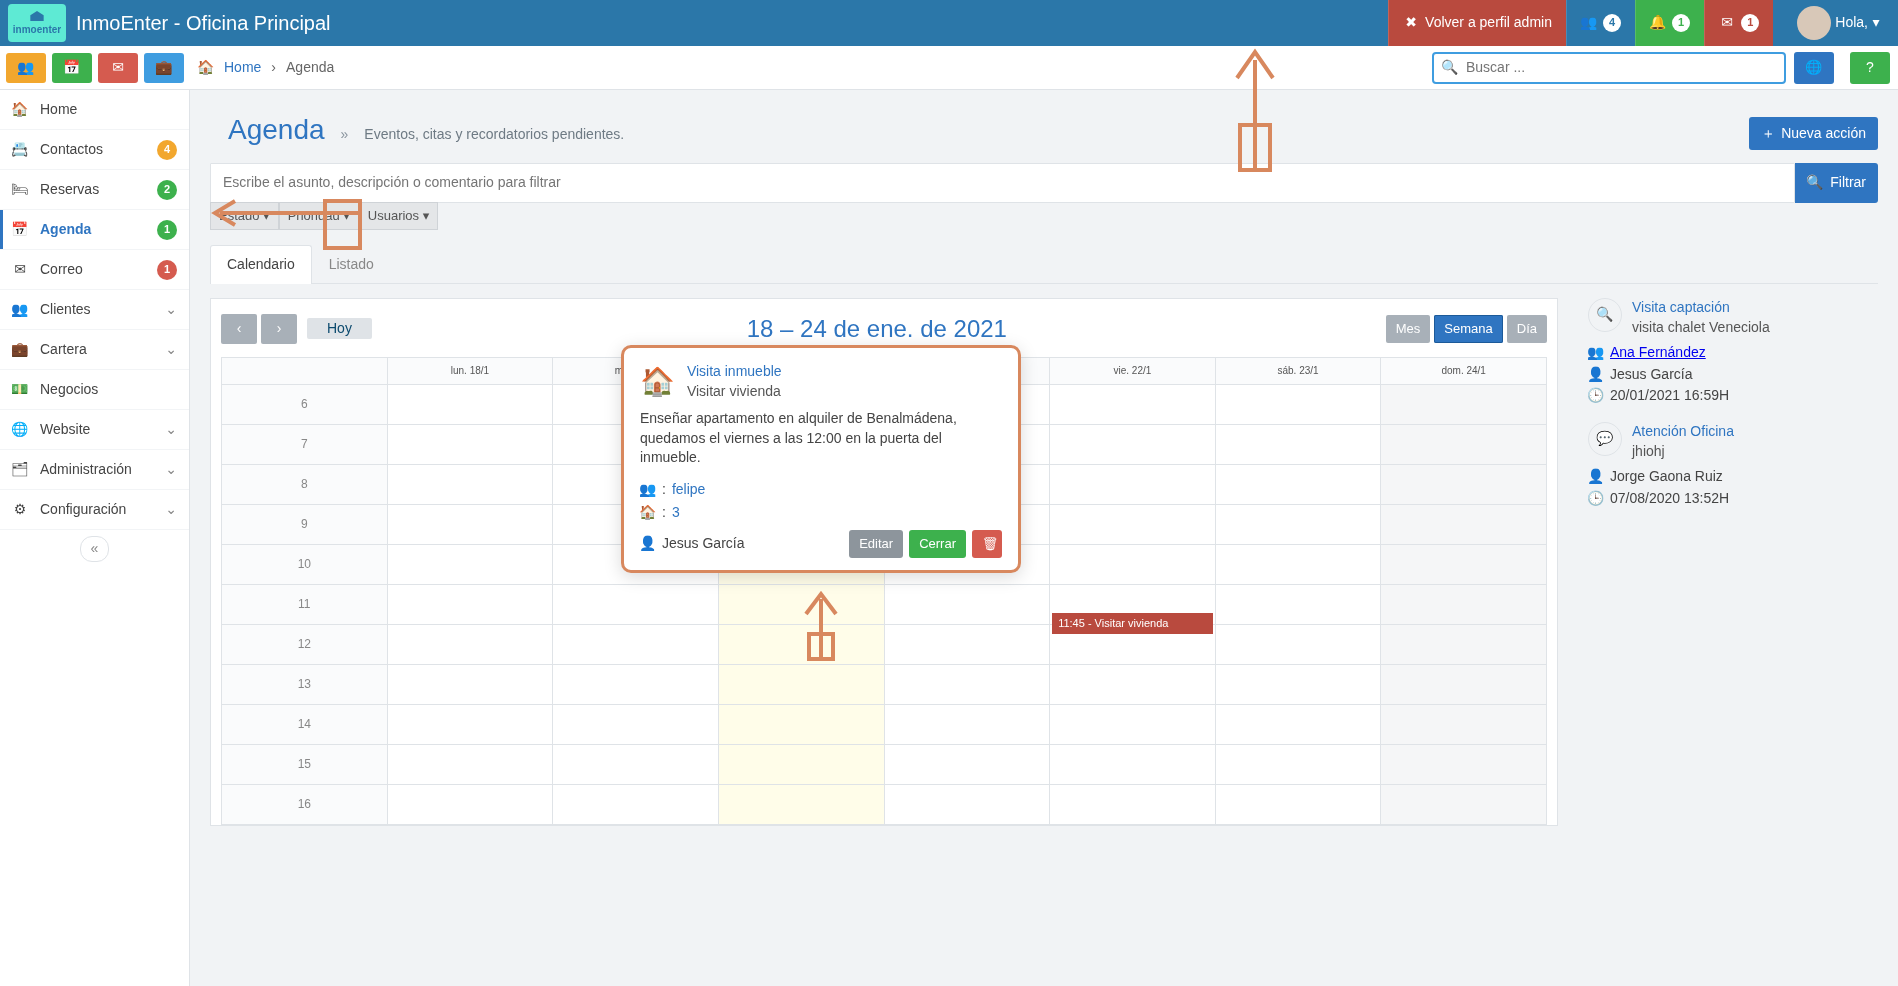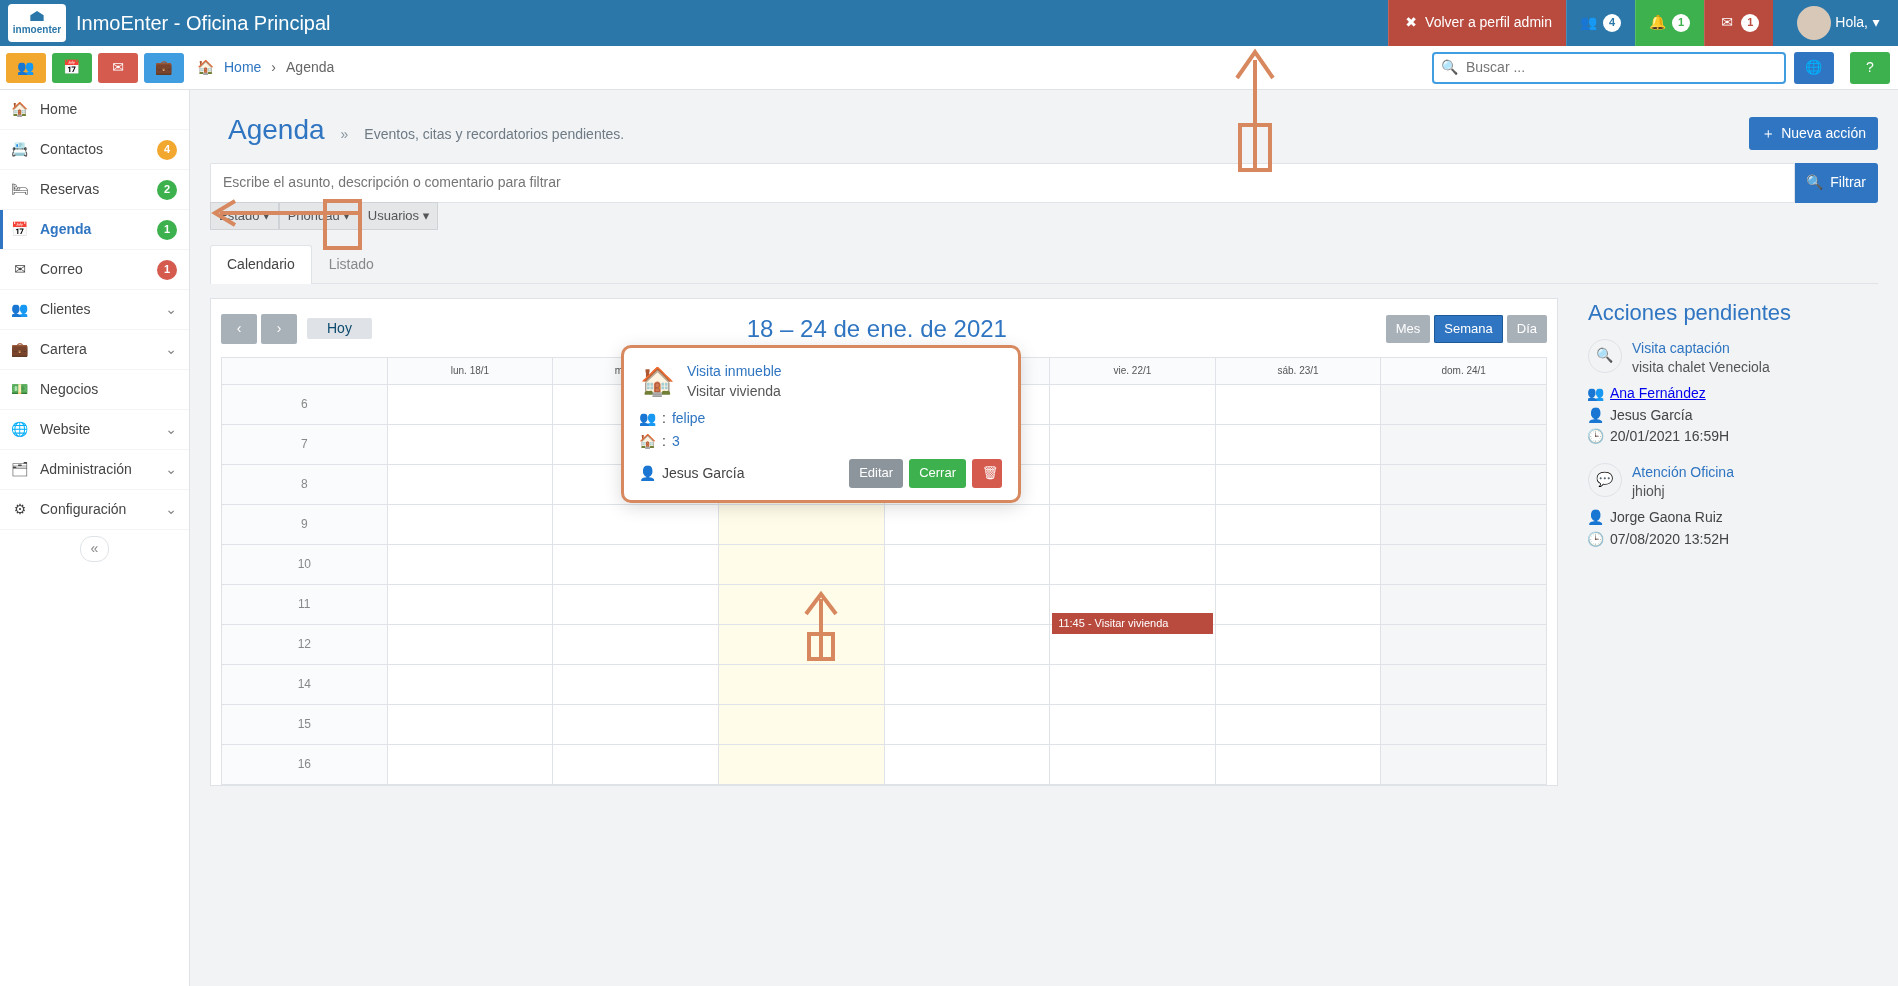--- a/index.html
+++ b/index.html
@@ -3,21 +3,21 @@
 <meta charset="utf-8">
 <style>
   :root{
     --blue:#2b77a9; --blue-d:#246696; --red:#b94a3e; --green:#3db14d;
     --bg:#f1f3f5; --line:#dfe3e7; --text:#444; --muted:#8a949e; --primary:#2f75c1;
   }
   *{box-sizing:border-box;}
   body{margin:0;font:14px/1.4 "Segoe UI",Arial,sans-serif;color:var(--text);background:var(--bg);}
   
   .topbar{display:flex;align-items:stretch;background:var(--blue);color:#fff;height:46px;}
-  .logo{background:#ffffff;color:var(--blue);font-size:10px;font-weight:bold;display:flex;flex-direction:column;align-items:center;justify-content:center;width:58px;height:38px;margin:4px 10px 4px 8px;border-radius:4px;}
+  .logo{background:#5eead4;color:var(--blue);font-size:10px;font-weight:bold;display:flex;flex-direction:column;align-items:center;justify-content:center;width:58px;height:38px;margin:4px 10px 4px 8px;border-radius:4px;}
   .logo svg{width:20px;height:14px;}
   .app-title{font-size:20px;align-self:center;font-weight:400;}
   .topbar .spacer{flex:1;}
   .tb-btn{display:flex;align-items:center;gap:6px;padding:0 14px;border-left:1px solid rgba(255,255,255,.15);cursor:pointer;}
   .tb-btn.red{background:var(--red);}
   .tb-btn.green{background:var(--green);}
   .badge{background:#fff;color:var(--blue);border-radius:9px;font-size:11px;padding:1px 6px;font-weight:bold;}
   .tb-btn.green .badge{color:var(--green);}
   .tb-btn.red .badge{color:var(--red);}
   .avatar{width:34px;height:34px;border-radius:50%;background:#d8c8b8;align-self:center;margin:0 4px 0 10px;}
@@ -361,20 +361,30 @@
                 <td></td>
                 <td class="today"></td>
                 <td></td>
                 <td style="position: relative;">
                   <div class="event" style="position: absolute; left: 0px; right: 0px; top: -14px;">11:45 - Visitar vivienda</div>
                 </td>
                 <td></td>
                 <td class="sun"></td>
               </tr>
               <tr>
+                <td>13</td>
+                <td></td>
+                <td></td>
+                <td class="today"></td>
+                <td></td>
+                <td></td>
+                <td></td>
+                <td class="sun"></td>
+              </tr>
+              <tr>
                 <td>14</td>
                 <td></td>
                 <td></td>
                 <td class="today"></td>
                 <td></td>
                 <td></td>
                 <td></td>
                 <td class="sun"></td>
               </tr>
               <tr>
@@ -401,20 +411,21 @@
         </table>
 
         <div class="popover">
           <div class="hd">
             <span class="ico" style="font-size:28px;">🏠</span>
             <div>
               <a href="#">Visita inmueble</a><br>
               <span class="sub">Visitar vivienda</span>
             </div>
           </div>
+          <p>Enseñar apartamento en alquiler de Benalmádena, quedamos el viernes a las 12:00 en la puerta del inmueble.</p>
           <div class="meta"><span class="ic">👥</span>: <a href="#">felipe</a></div>
           <div class="meta"><span class="ic">🏠</span>: <a href="#">3</a></div>
           <div class="foot">
             <div class="meta">
                 <span class="ic">👤</span>
                 <span>Jesus García</span>
               </div>
             <div class="actions">
               <span class="minibtn gr">Editar</span>
               <span class="minibtn gn">Cerrar</span>
@@ -424,21 +435,20 @@
         </div>
 
         <div class="arrow" style="left:580px;top:280px;">
           <svg width="60" height="80">
               <path d="M30 80 V20 M15 35 L30 15 L45 35 M18 80 H42 V55 H18 Z" stroke="#d8885e" stroke-width="4" fill="none"></path>
             </svg>
         </div>
       </div>
 
       <div class="pending">
-        <h2>Acciones pendientes</h2>
 
         <div class="pend-item">
           <div class="pend-ico">🔍</div>
           <div>
             <a href="#">Visita captación</a><br>
             <span class="sub">visita chalet Veneciola</span>
           </div>
         </div>
         <div class="pend-meta">
             <span class="ic">👥</span>

